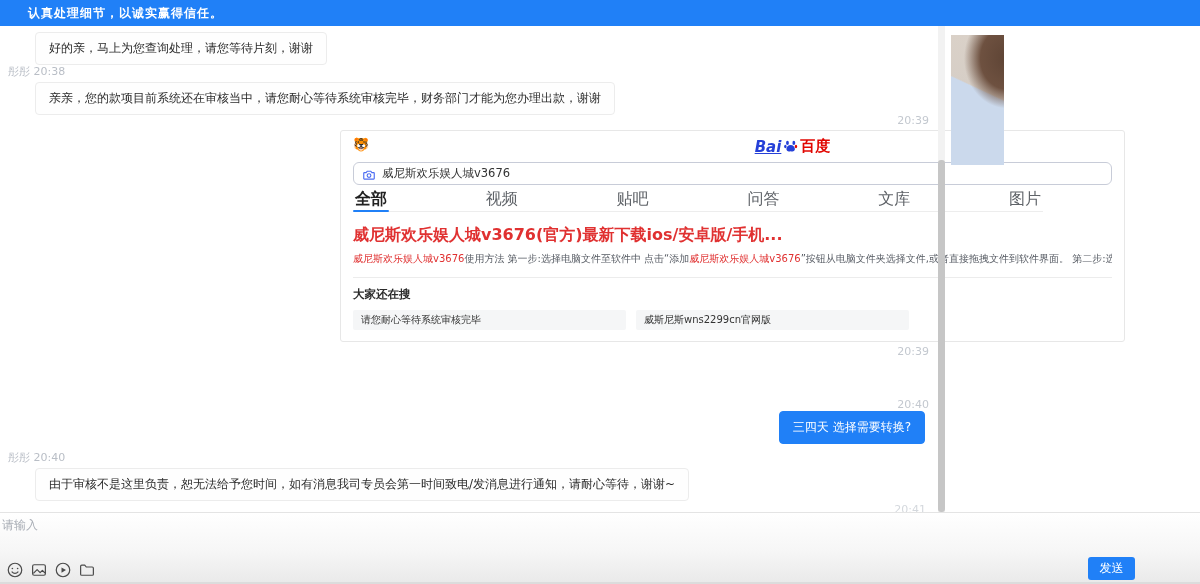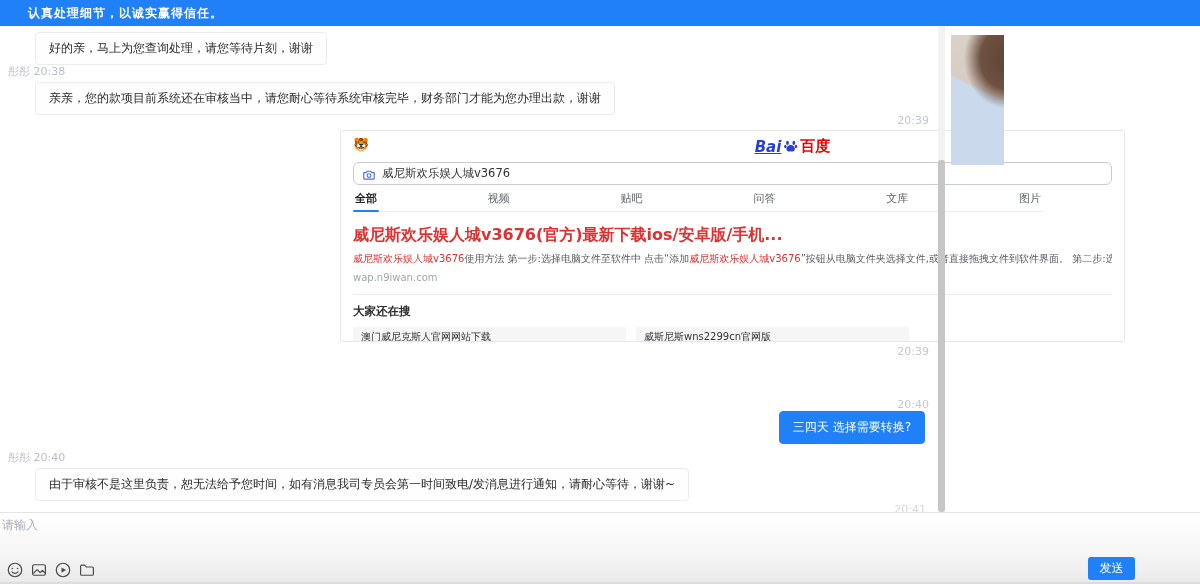--- a/index.html
+++ b/index.html
@@ -24,21 +24,21 @@
   .card-toprow { position:relative; height:24px; margin-top:5px; }
   .card-emoji { position:absolute; left:0; top:2px; font-size:13px; line-height:13px; }
   .baidu-logo { position:absolute; left:calc(50% + 60px); top:1px; transform:translateX(-50%);
                 display:flex; align-items:center; gap:1px; font-weight:bold; font-size:15px; }
   .logo-bai { color:#2540d8; font-style:italic;text-decoration:underline; }
   .logo-cn  { color:#e10601; }
   .search-box { margin-top:2px; height:23px; border:1px solid #c8ccd8; border-radius:6px;
                 display:flex; align-items:center; padding-left:8px; gap:6px; background:#fff; }
   .search-query { font-size:11.5px; color:#333; }
   .tabs { margin-top:3px; width:690px; height:24px; display:flex; justify-content:space-between;
-          align-items:center; border-bottom:1px solid #ededed; font-size:11px; color:#5f6368; }
+          align-items:center; border-bottom:1px solid #ededed; font-size:16px; color:#5f6368; }
   .tab { position:relative; padding:0 2px; height:24px; line-height:22px; }
   .tab.active { color:#222; font-weight:bold; }
   .tab.active::after { content:""; position:absolute; left:0; right:0; bottom:0; height:2px;
                        background:#2080f7; border-radius:2px; }
   .result-title { margin-top:13px; font-size:16px; font-weight:bold; color:#e03131; }
   .result-desc { margin-top:6px; font-size:10px; color:#565b63; white-space:nowrap; overflow:hidden; }
   .desc-red { color:#e03131; }
   .result-url { margin-top:6px; font-size:10px; color:#9fa6ad; }
   .related-sep { margin-top:11px; border-top:1px solid #ececec; }
   .related-heading { margin-top:9px; font-size:11.5px; font-weight:bold; color:#2b2b2b; }
@@ -114,25 +114,24 @@
       <span class="tab">视频</span>
       <span class="tab">贴吧</span>
       <span class="tab">问答</span>
       <span class="tab">文库</span>
       <span class="tab">图片</span>
     </div>
     <div class="result-title">威尼斯欢乐娱人城v3676(官方)最新下载ios/安卓版/手机...</div>
     <div class="result-desc">
       <span class="desc-red">威尼斯欢乐娱人城v3676</span><span>使用方法 第一步:选择电脑文件至软件中 点击“添加</span><span class="desc-red">威尼斯欢乐娱人城v3676</span><span>”按钮从电脑文件夹选择文件,或者直接拖拽文件到软件界面。 第二步:选择需要转换...</span>
     </div>
-    <div class="result-url">wap.n9iwan.com</div>
     <div class="related-sep"></div>
     <div class="related-heading">大家还在搜</div>
     <div class="related-grid">
-      <div class="related-item">澳门威尼克斯人官网网站下载</div>
+      <div class="related-item">请您耐心等待系统审核完毕</div>
       <div class="related-item">威斯尼斯wns2299cn官网版</div>
 
     </div>
   </div>
 
   <div class="time" style="right:75px; top:319px;">20:39</div>
 
   <div class="time" style="right:75px; top:372px;">20:40</div>
   <div class="bubble blue" style="right:79px; top:385px;">三四天 选择需要转换?</div>
 

